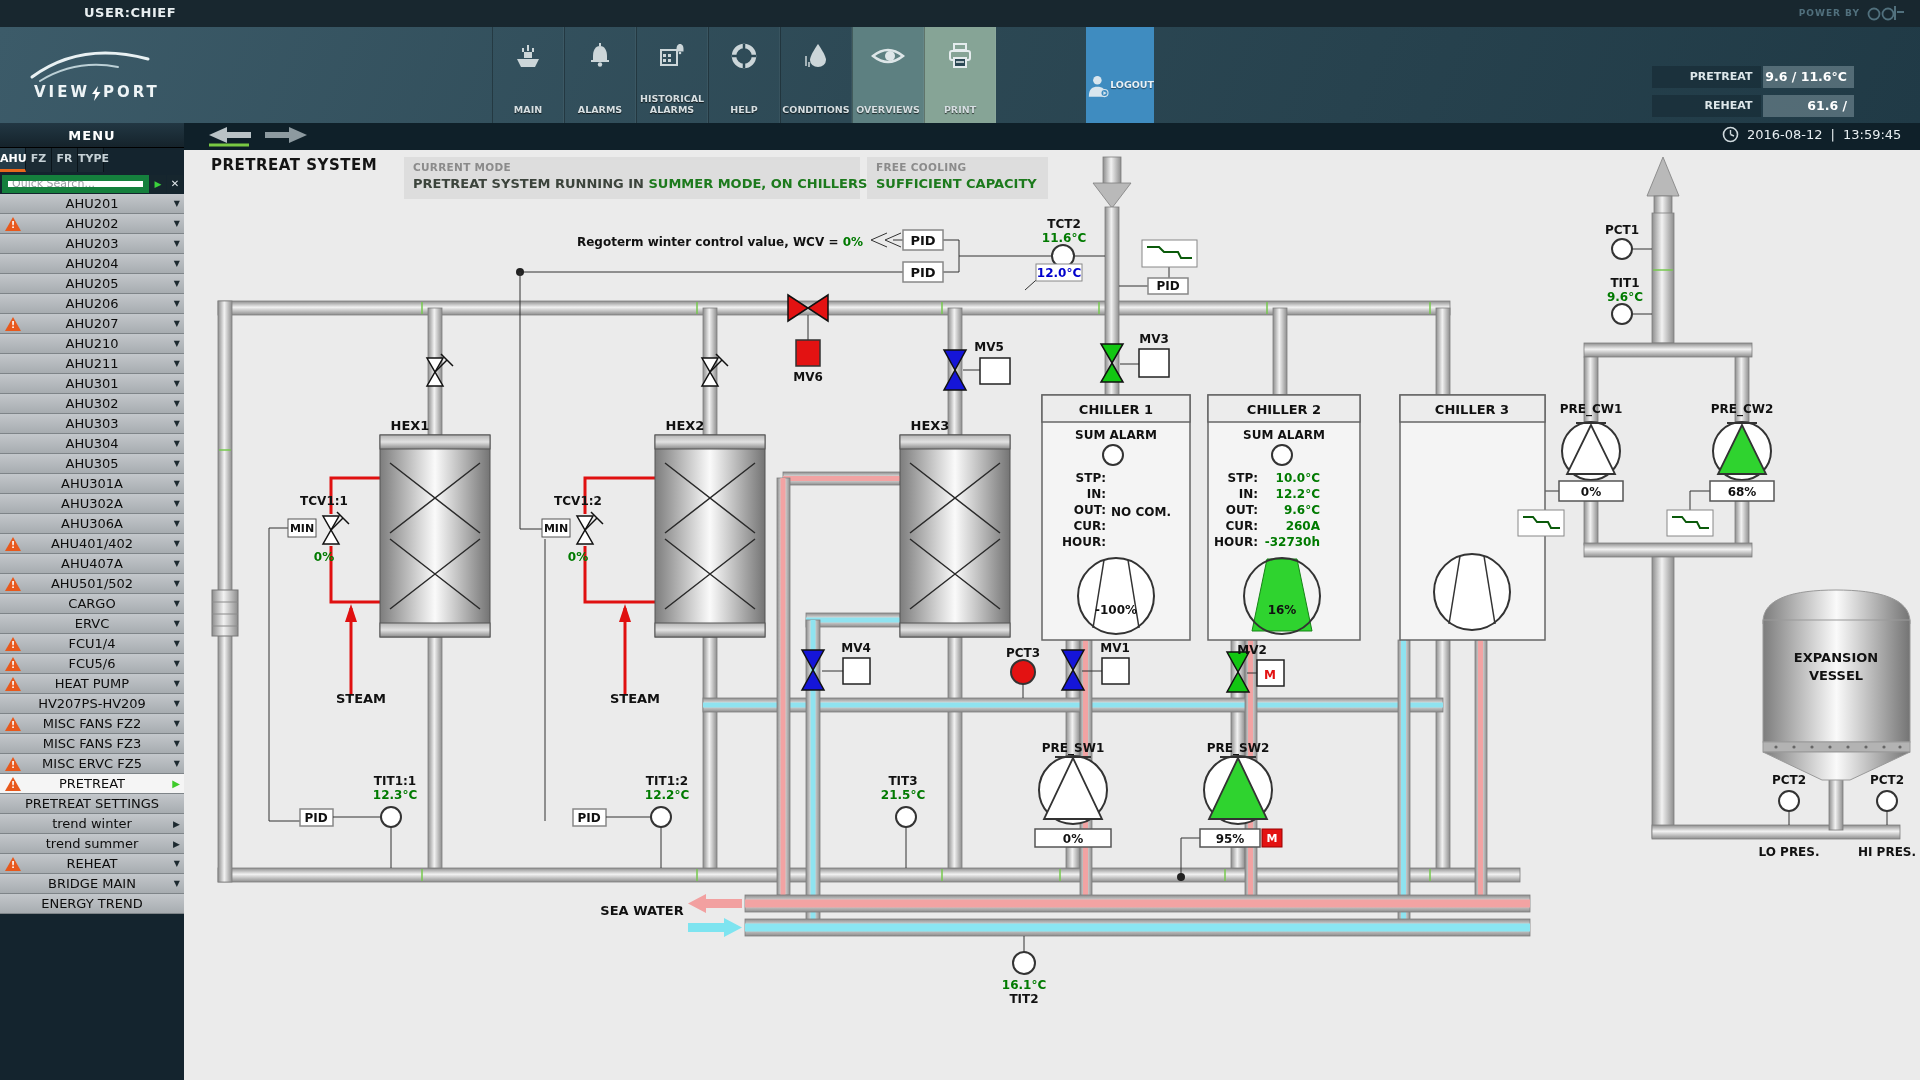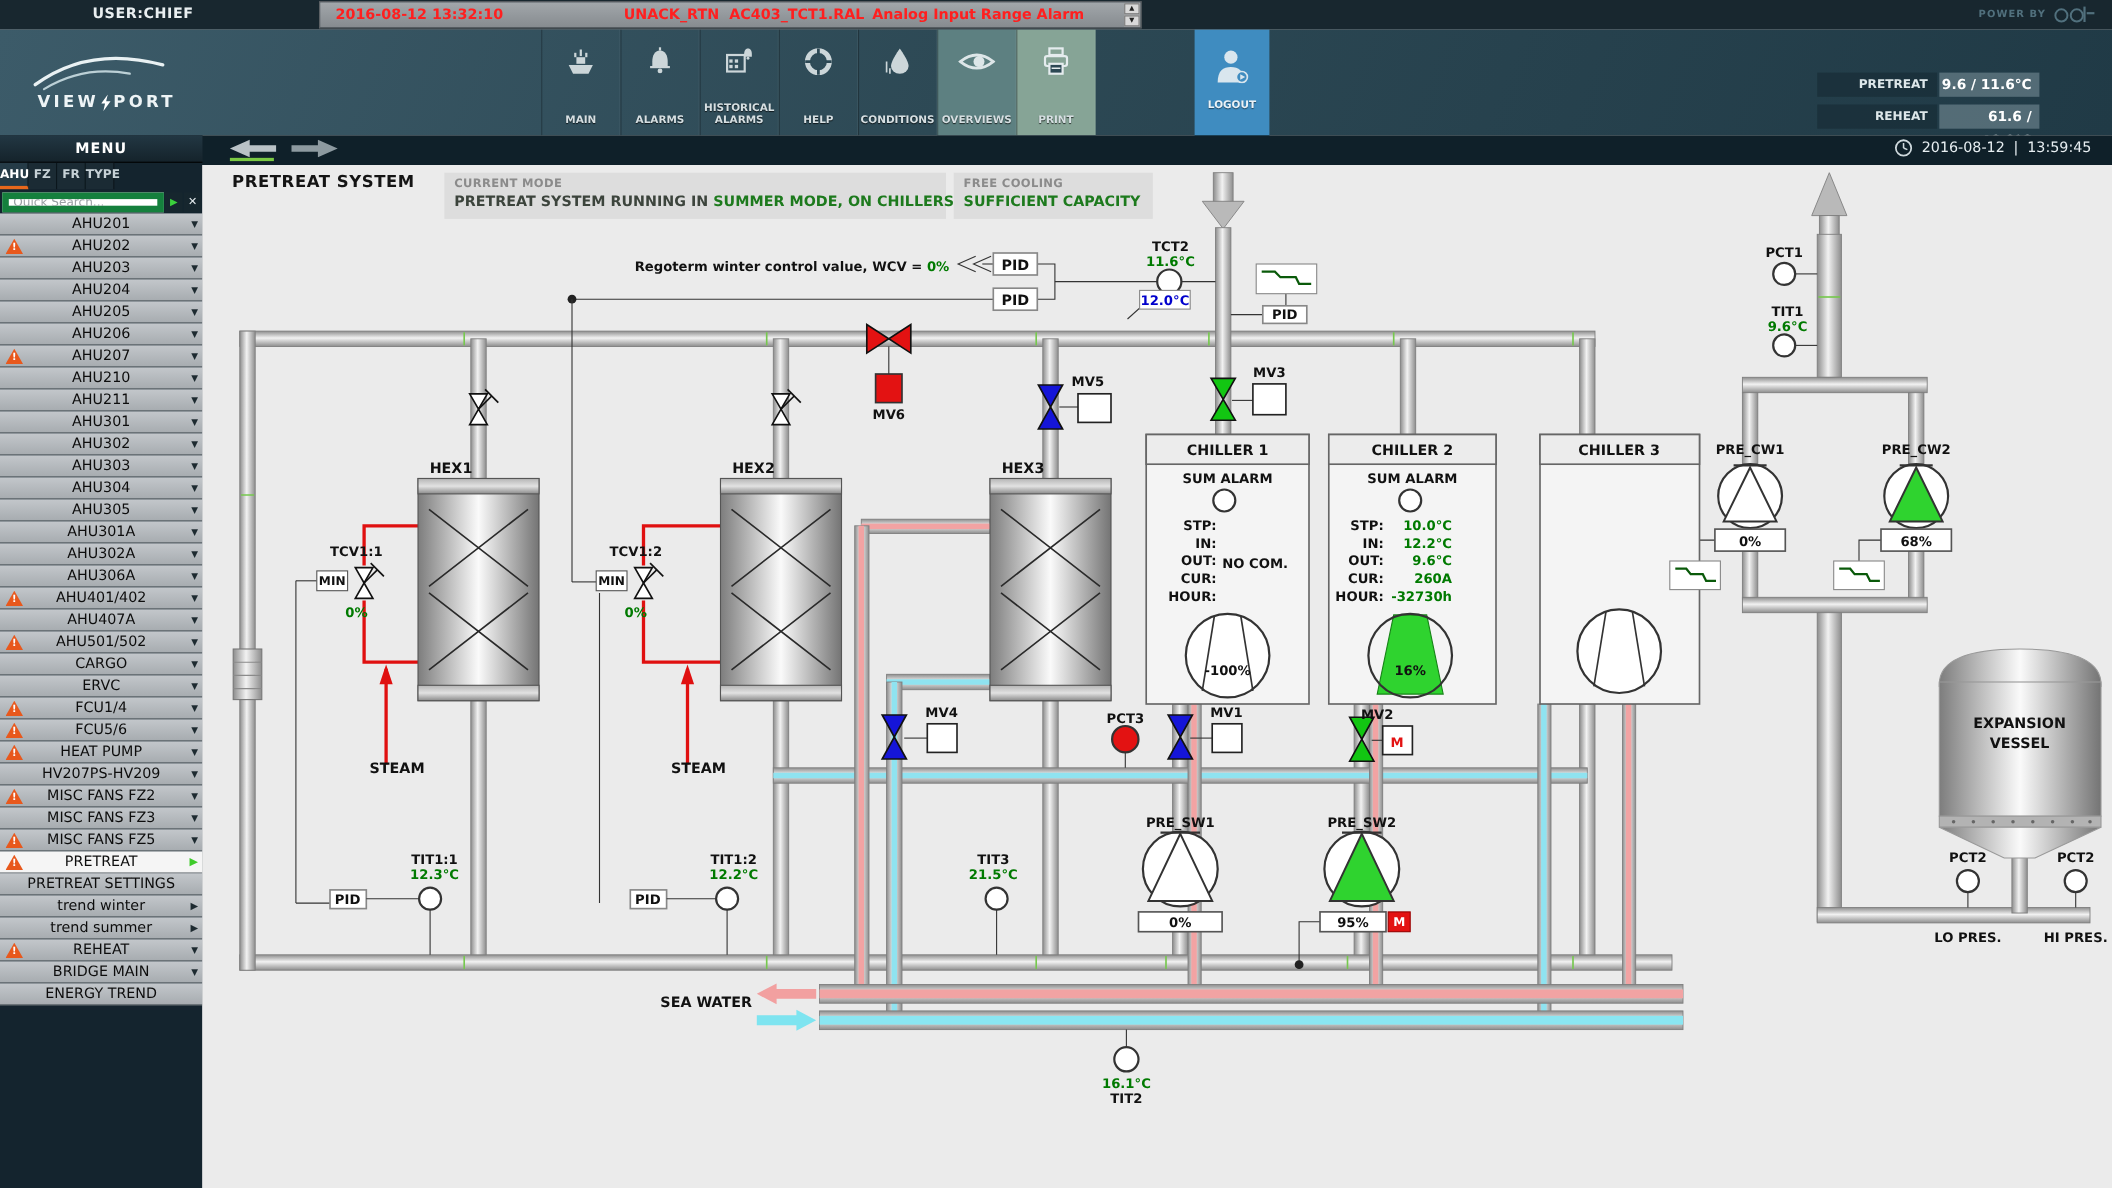--- a/index.html
+++ b/index.html
@@ -25,21 +25,21 @@
   #brand .btxt { position:absolute; left:8px; top:46px; font-size:15px; font-weight:bold; letter-spacing:3px; display:flex; align-items:flex-end; gap:2px;}
   #nav-buttons { position:absolute; left:492px; top:0; height:96px; display:flex; }
   .nav-btn { width:72px; height:96px; border-left:1px solid rgba(0,0,0,.28); border-right:1px solid rgba(255,255,255,.05);
     display:flex; flex-direction:column; align-items:center; cursor:pointer; }
   .nav-btn svg { margin-top:15px; }
   .nav-btn .nlbl { margin-top:auto; margin-bottom:7px; font-size:9.5px; font-weight:bold; color:#d6dfe2;
     text-align:center; line-height:1.15; text-shadow:0 1px 1px rgba(0,0,0,.7); }
   .nav-btn.active { background:#5d8081; }
   .nav-btn.print  { background:#86a496; }
   #logout-btn { position:absolute; left:1086px; top:0; width:68px; height:100px; background:#3f8cc0;
-    display:flex; flex-direction:column; align-items:center; cursor:pointer; }
+    display:flex; flex-direction:row; align-items:center; cursor:pointer; }
   #logout-btn svg { margin-top:17px; }
   #logout-btn .nlbl { margin-top:14px; font-size:9.5px; font-weight:bold; color:#eaf2f7; text-shadow:0 1px 1px rgba(0,0,0,.5); }
 
   #info-panel { position:absolute; left:1652px; top:39px; width:202px; }
   .info-row { display:flex; margin-bottom:7px; height:22px; }
   .info-row .il { width:116px; background:rgba(22,42,52,.6); color:#dde7ea; font-size:11px; font-weight:bold;
     text-align:right; line-height:22px; padding-right:9px; }
   .info-row .iv { width:96px; margin-left:2px; background:rgba(125,148,157,.55); color:#fff; font-size:12.5px;
     font-weight:bold; text-align:right; line-height:22px; padding-right:7px; }
 
@@ -90,30 +90,20 @@
   .grn { fill:#007a00; } .blu { fill:#0000cc; } .red { fill:#e31212; } .wht { fill:#fff; }
   .thin { stroke:#333; stroke-width:1; fill:none; }
   .pipe { stroke:#7e7e7e; stroke-width:.8; }
   .weld { stroke:#76c84e; stroke-width:1.5; }
 </style>
 </head>
 <body>
 
 <div id="alarm-bar">
   <span class="user">USER:CHIEF</span>
-  <div id="alarm-strip">
-    <span class="sp-time">2016-08-12 13:32:10</span>
-    <span class="sp-state">UNACK_RTN</span>
-    <span class="sp-tag">AC403_TCT1.RAL</span>
-    <span class="sp-desc">Analog Input Range Alarm</span>
-    <div id="spinner">
-      <div>▲</div>
-      <div>▼</div>
-    </div>
-  </div>
   <div id="powered">
     <span>POWER BY</span>
     <svg width="40" height="16" viewBox="0 0 40 16">
       <circle cx="8" cy="9" r="5.5" fill="none" stroke="#51707d" stroke-width="1.8"></circle>
       <circle cx="22" cy="9" r="5.5" fill="none" stroke="#51707d" stroke-width="1.8"></circle>
       <rect x="28" y="1" width="2" height="14" fill="#51707d"></rect>
       <rect x="31" y="6" width="7" height="2" fill="#51707d"></rect>
     </svg>
   </div>
 </div>
@@ -374,21 +364,21 @@
         <span class="warn">!</span>
         <span class="lbl">MISC FANS FZ2</span>
         <span class="arr down">▼</span>
       </div>
       <div class="m-item">
         <span class="lbl">MISC FANS FZ3</span>
         <span class="arr down">▼</span>
       </div>
       <div class="m-item">
         <span class="warn">!</span>
-        <span class="lbl">MISC FANS FZ5</span>
+        <span class="lbl">MISC ERVC FZ5</span>
         <span class="arr down">▼</span>
       </div>
       <div class="m-item selected">
         <span class="warn">!</span>
         <span class="lbl">PRETREAT</span>
         <span class="arr play-green">▶</span>
       </div>
       <div class="m-item">
         <span class="lbl">PRETREAT SETTINGS</span>
       </div>

